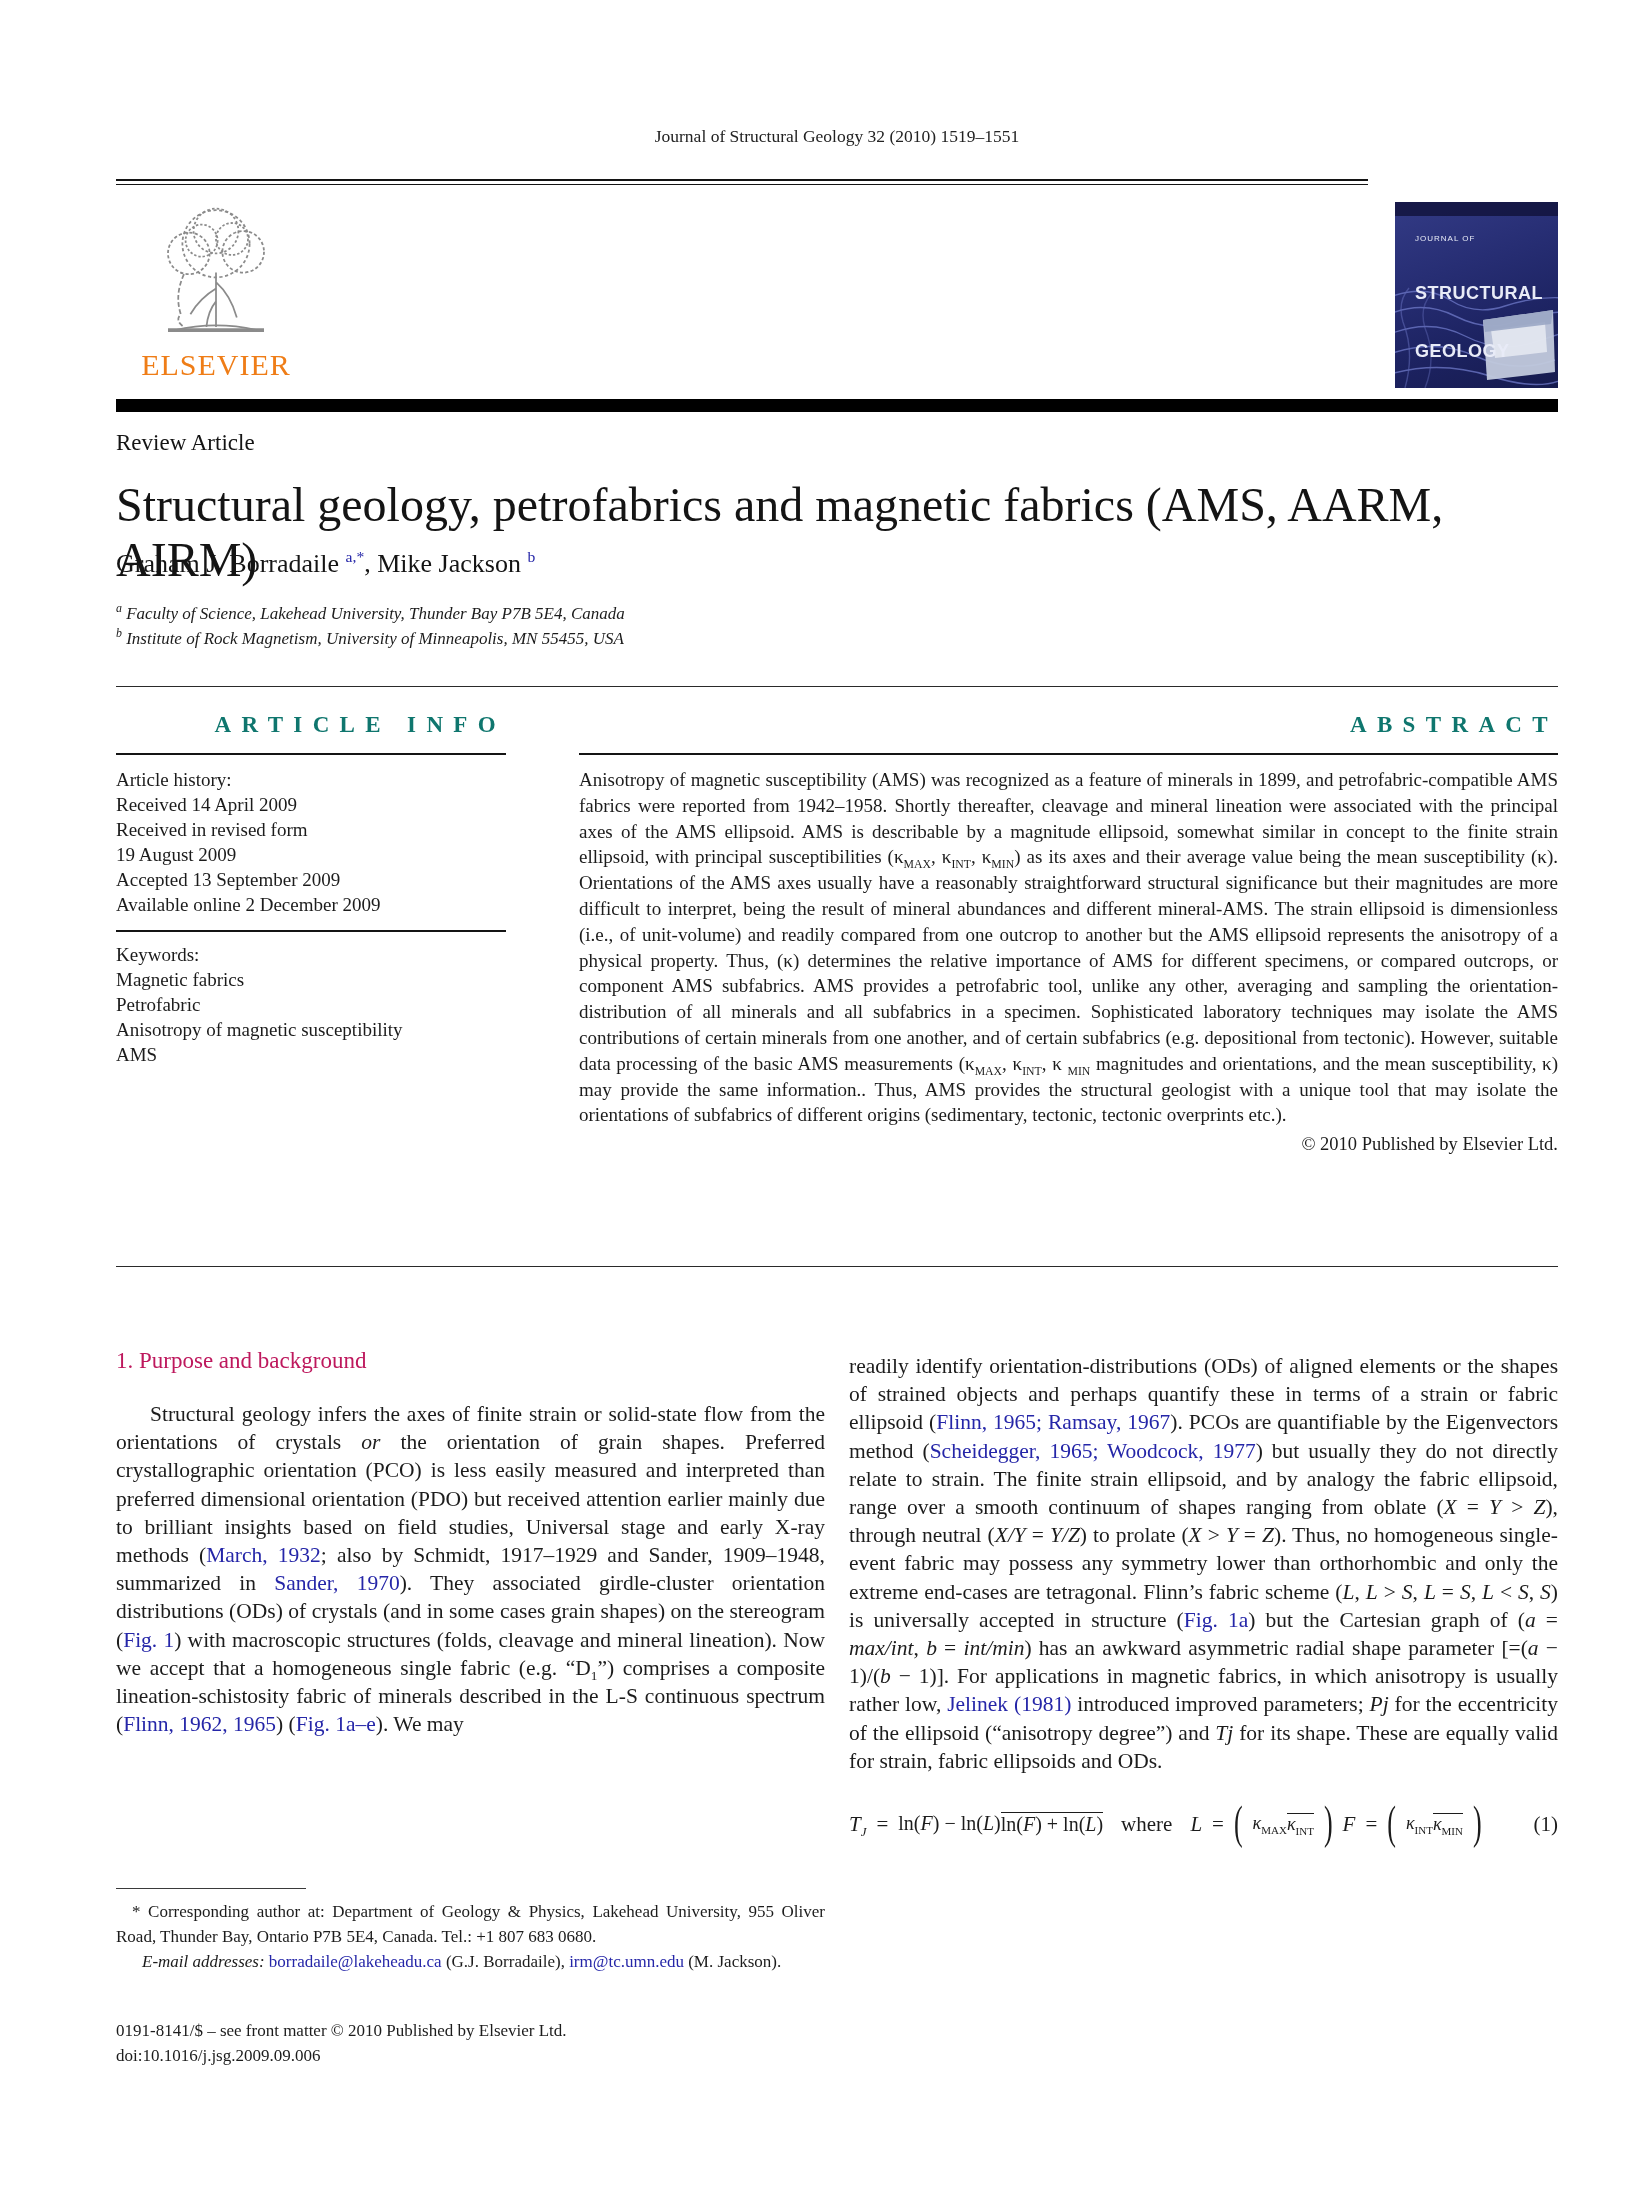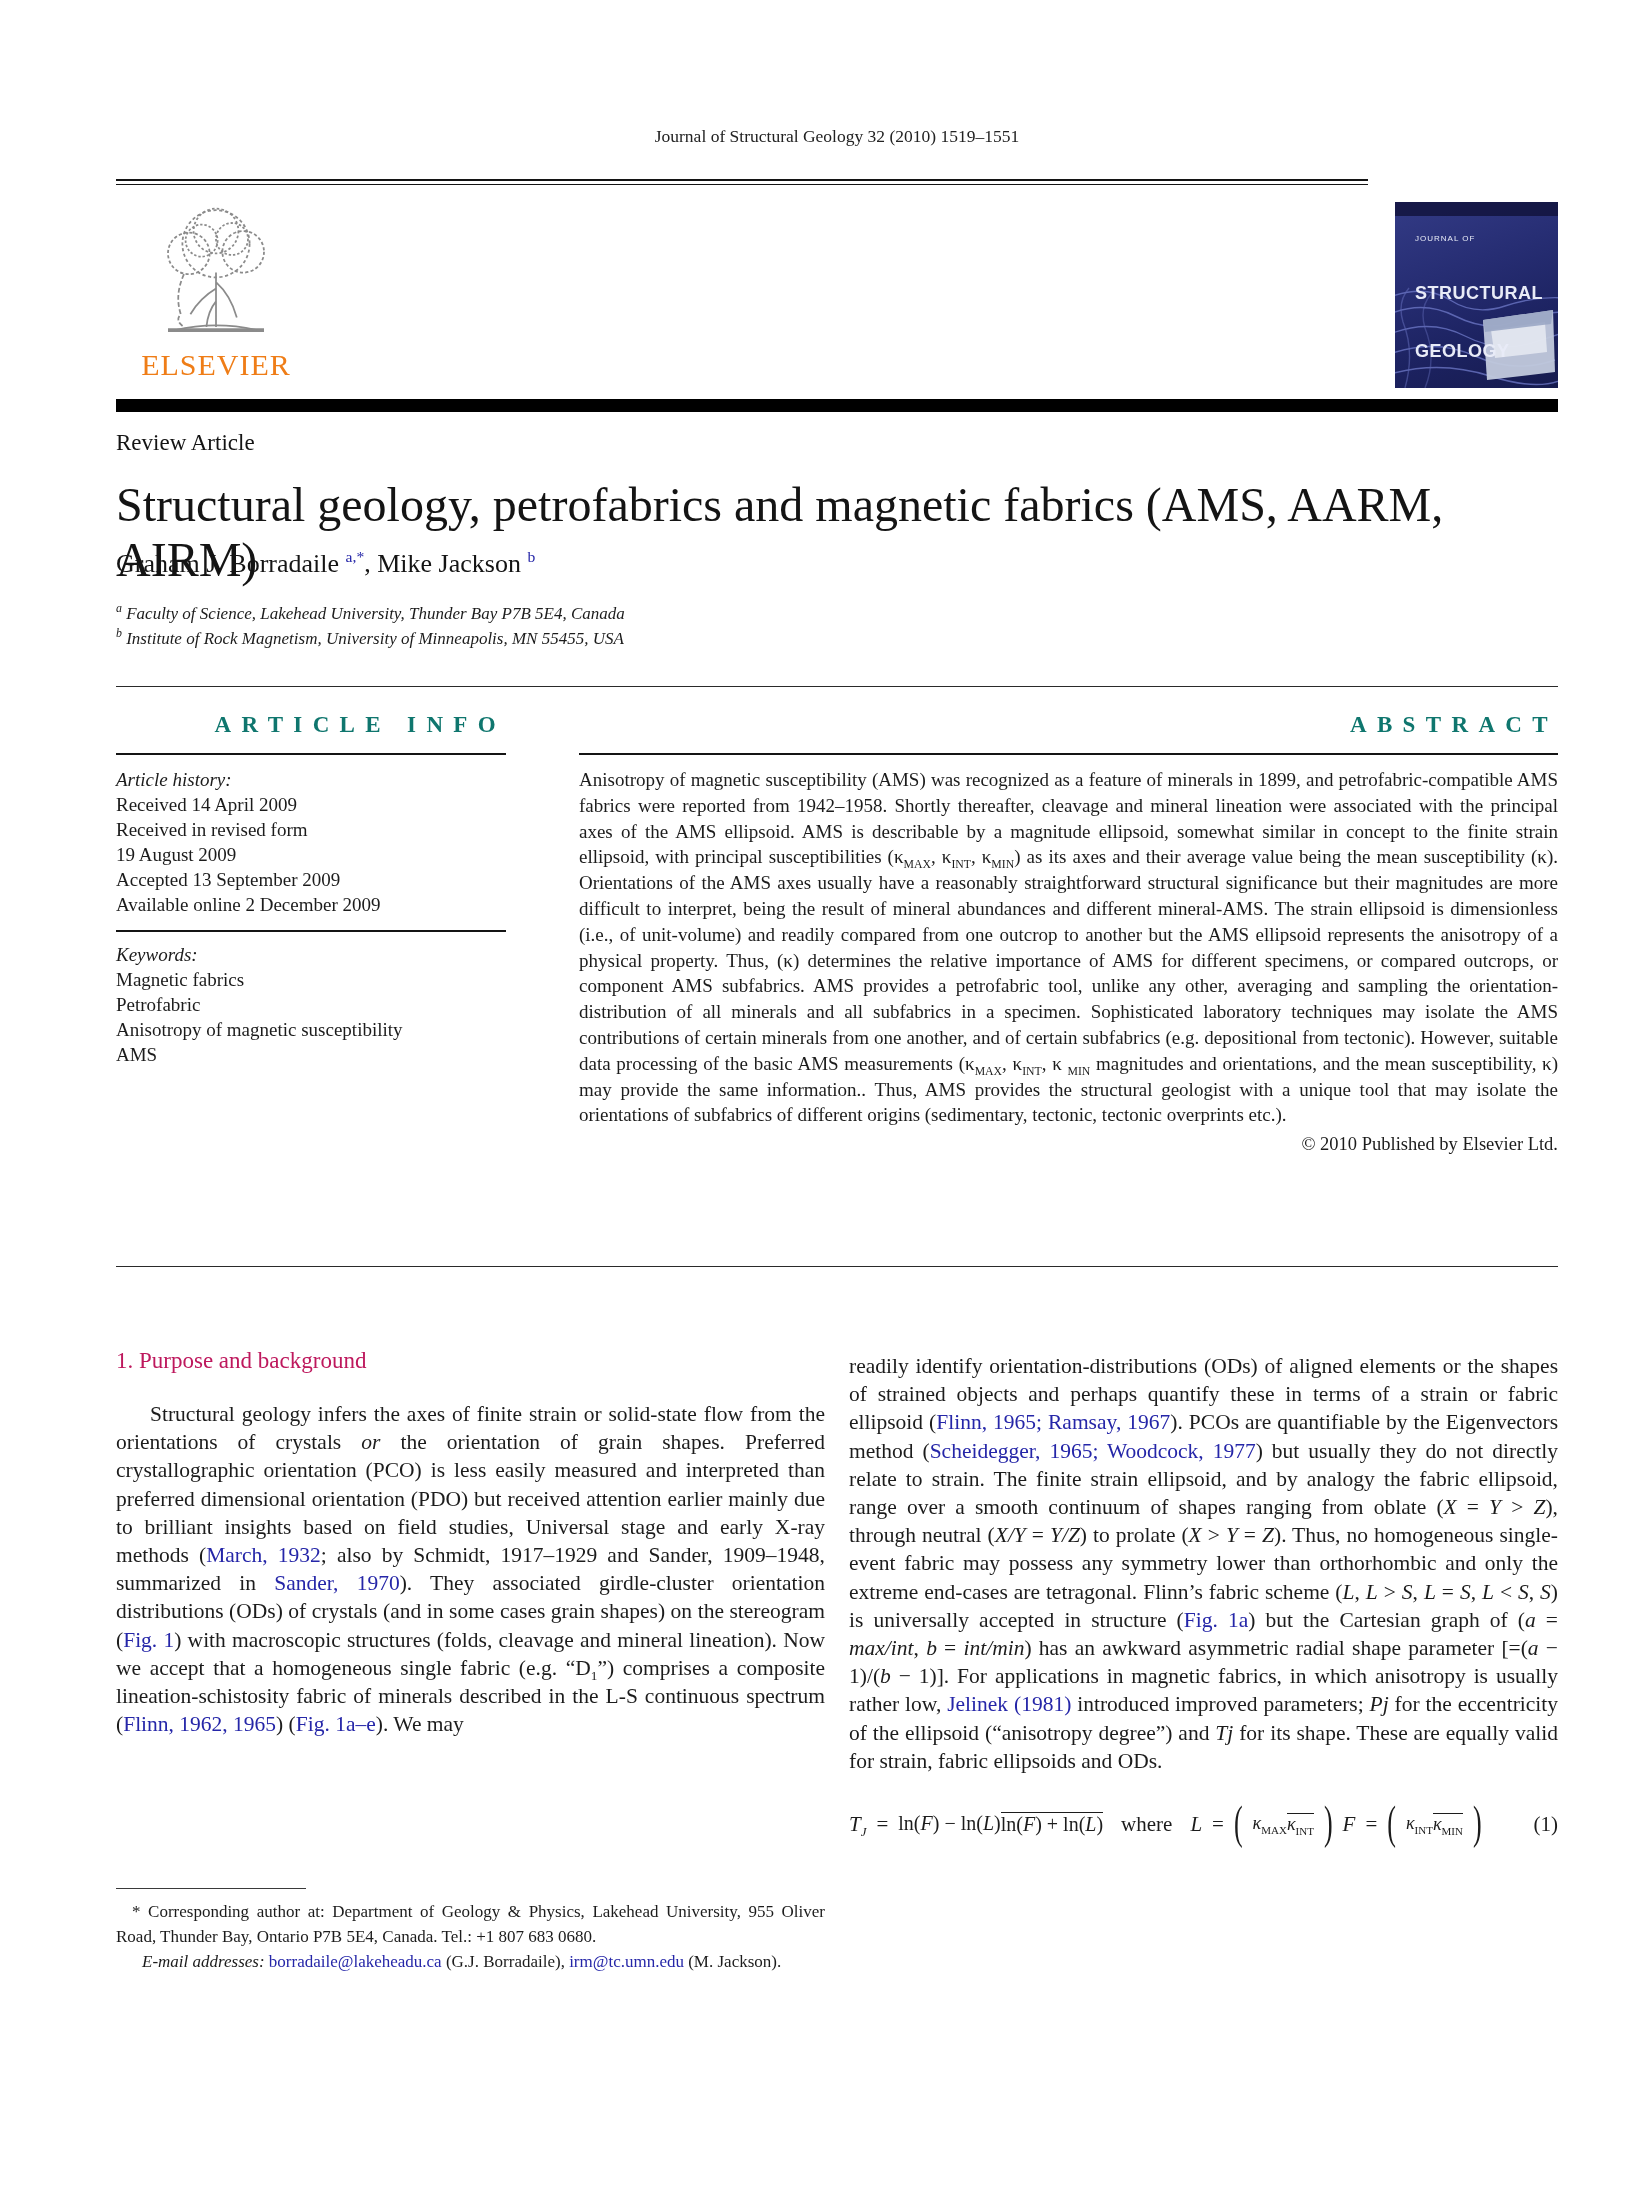--- a/index.html
+++ b/index.html
@@ -51,21 +51,21 @@
   .rule-full-1 { position:absolute; top:686px; left:116px; width:1442px; height:0; border-top:1.5px solid #2a2a2a; }
   .rule-full-2 { position:absolute; top:1266px; left:116px; width:1442px; height:0; border-top:1.5px solid #2a2a2a; }
 
   
   .info-col { position:absolute; top:712px; left:116px; width:390px; }
   .abs-col  { position:absolute; top:712px; left:579px; width:979px; }
   .block-heading { font-size:23px; letter-spacing:.45em; font-weight:600; color:#0f766e;text-align:right; }
   .head-rule { height:0; border-top:2px solid #141414; margin-top:15px; }
   .info-rule-mid { height:0; border-top:2px solid #141414; margin:13px 0 10px 0; width:100%; }
   .info-body { margin-top:12px; font-size:19px; line-height:25px; }
-  .info-body .lbl { font-style:italic; }
+  .info-body .lbl { }
   .abs-body { margin-top:12px; font-size:19px; line-height:25.8px; text-align:justify; }
   .abs-copyright { margin-top:6px; text-align:right; font-size:18.5px; }
 
   
   .body-left  { position:absolute; top:1348px; left:116px;  width:709px; }
   .body-right { position:absolute; top:1352px; left:849px; width:709px; }
   .sec-heading { font-size:23px; font-weight:normal; color:#be185d; }
   .body-par { font-size:21.5px; line-height:28.2px; text-align:justify; color:#1c1c1c; }
   .body-left .body-par { margin-top:26px; text-indent:34px; }
 
@@ -221,14 +221,18 @@
       <span class="eq-number">(1)</span>
     </div>
   </div>
 
   <div class="footnote">
     <div class="fn-rule"></div>
     <div class="fn-p1"><span>* Corresponding author at: Department of Geology &amp; Physics, Lakehead University, 955 Oliver Road, Thunder Bay, Ontario P7B 5E4, Canada. Tel.: +1 807 683 0680.</span></div>
     <div class="fn-p2"><span class="i">E-mail addresses: </span><span class="lnk">borradaile@lakeheadu.ca</span><span> (G.J. Borradaile), </span><span class="lnk">irm@tc.umn.edu</span><span> (M. Jackson).</span></div>
   </div>
 
+  <div class="footer-block">
+    <div>0191-8141/$ – see front matter © 2010 Published by Elsevier Ltd.</div>
+    <div>doi:10.1016/j.jsg.2009.09.006</div>
+  </div>
 
 </div>
 
 </body></html>

